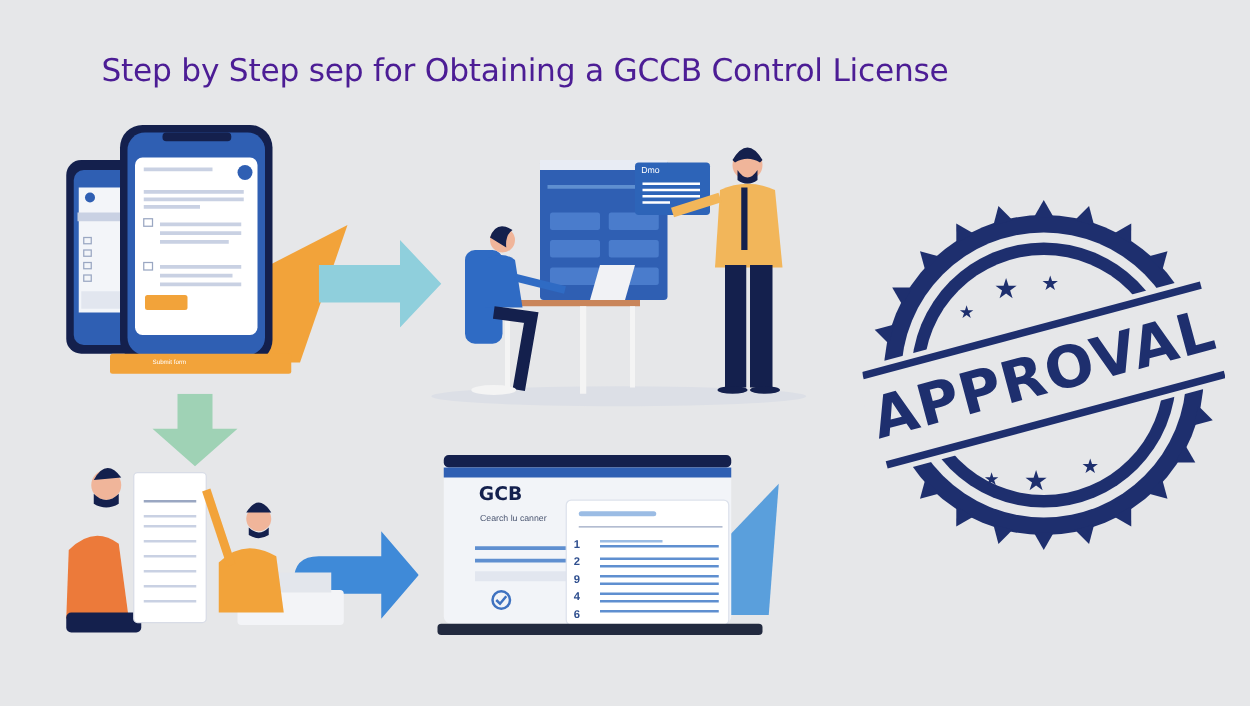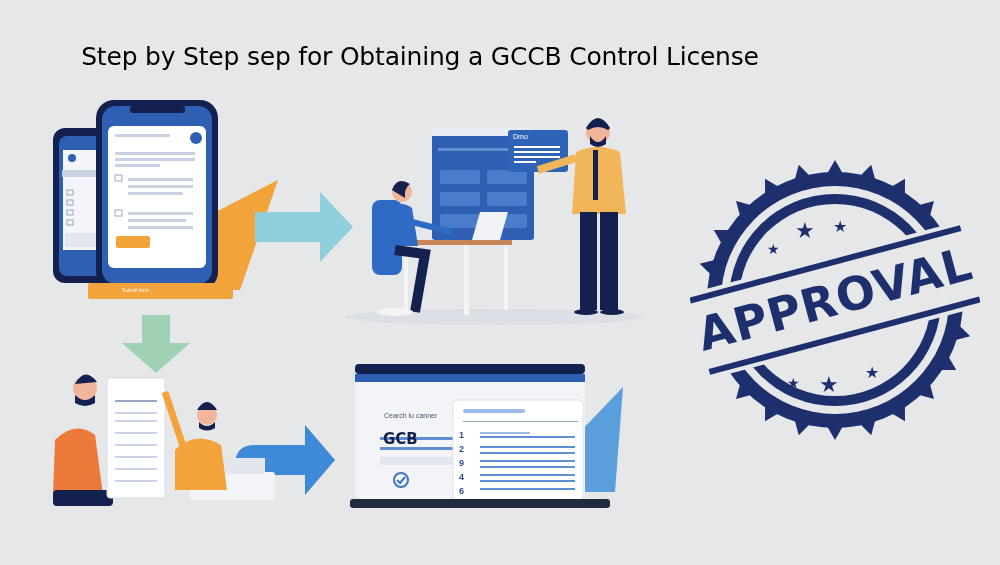--- a/index.html
+++ b/index.html
@@ -1,18 +1,18 @@
 <!DOCTYPE html>
 <html><head>
 <meta charset="utf-8">
 <style>
   html,body{margin:0;padding:0;}
   body{width:1000px;height:565px;background:#e6e7e9;position:relative;overflow:hidden;font-family:"Liberation Sans",sans-serif;}
   .abs{position:absolute;}
-  #title{left:0;top:42px;width:840px;text-align:center;font-family:"DejaVu Sans",sans-serif;font-size:25px;color:#000000;letter-spacing:-0.2px;}
+  #title{left:0;top:42px;width:840px;text-align:center;font-family:"DejaVu Sans",sans-serif;font-size:25px;color:#4c1d95;letter-spacing:-0.2px;}
 </style>
 </head>
 <body>
 
 <div id="title" class="abs">Step by Step sep for Obtaining a GCCB Control License</div>
 
 <div class="abs" style="left:50px;top:100px;width:240px;height:205px;">
   <svg width="240" height="205" viewBox="0 0 240 205">
 
     <polygon points="150,120 228,80 190,190 160,190" fill="#f2a33a"></polygon>
@@ -164,21 +164,21 @@
     <rect x="135" y="84" width="95" height="2" fill="#5f8fd0"></rect>
     <rect x="135" y="90" width="95" height="2" fill="#5f8fd0"></rect>
     <rect x="135" y="98" width="95" height="2" fill="#5f8fd0"></rect>
     <rect x="135" y="104" width="95" height="2" fill="#5f8fd0"></rect>
     <rect x="135" y="112" width="95" height="2" fill="#5f8fd0"></rect>
     <rect x="135" y="118" width="95" height="2" fill="#5f8fd0"></rect>
     <rect x="135" y="126" width="95" height="2" fill="#5f8fd0"></rect>
     <rect x="5" y="137" width="260" height="9" rx="3" fill="#222a3f"></rect>
   </svg>
 </div>
-<div class="abs" style="left:383px;top:386px;font-family:'DejaVu Sans',sans-serif;font-weight:bold;font-size:15px;color:#14204d;margin-top:44px;">GCB</div>
+<div class="abs" style="left:383px;top:386px;font-family:'DejaVu Sans',sans-serif;font-weight:bold;font-size:15px;color:#14204d;">GCB</div>
 <div class="abs" style="left:384px;top:412px;font-size:7px;color:#4a5570;">Cearch lu canner</div>
 <div class="abs" style="left:459px;top:428px;font-size:9px;font-weight:bold;color:#2f4f8f;line-height:14px;">
   <div>1</div>
   <div>2</div>
   <div>9</div>
   <div>4</div>
   <div>6</div>
 </div>
 
 <div class="abs" style="left:690px;top:160px;width:290px;height:280px;">

